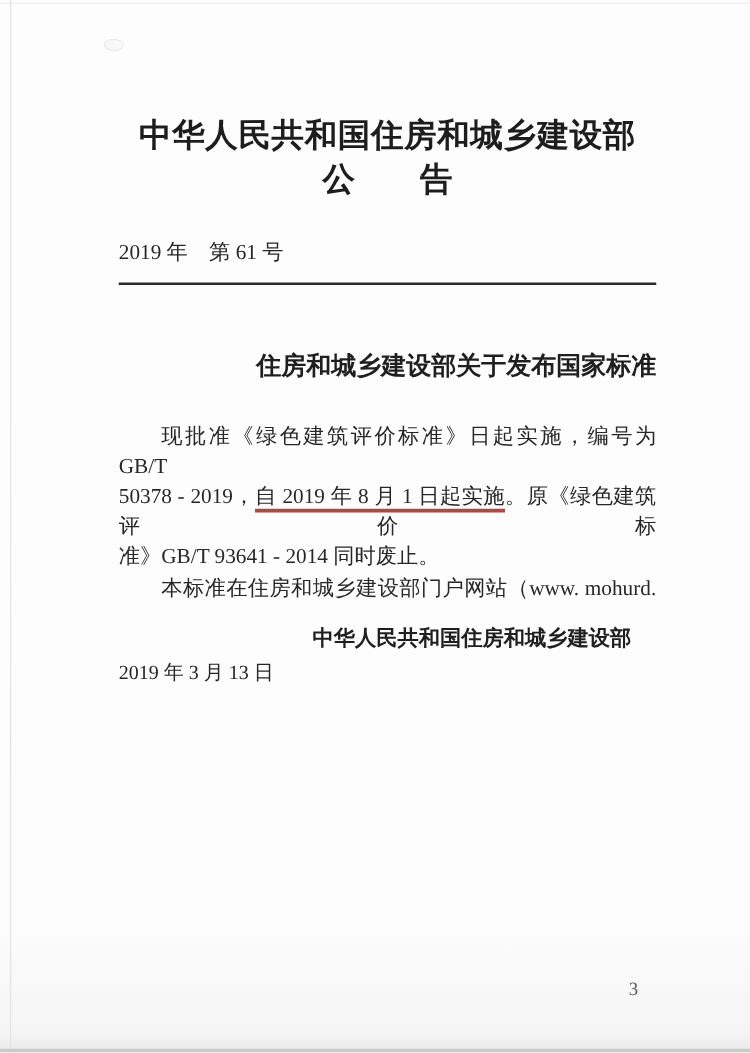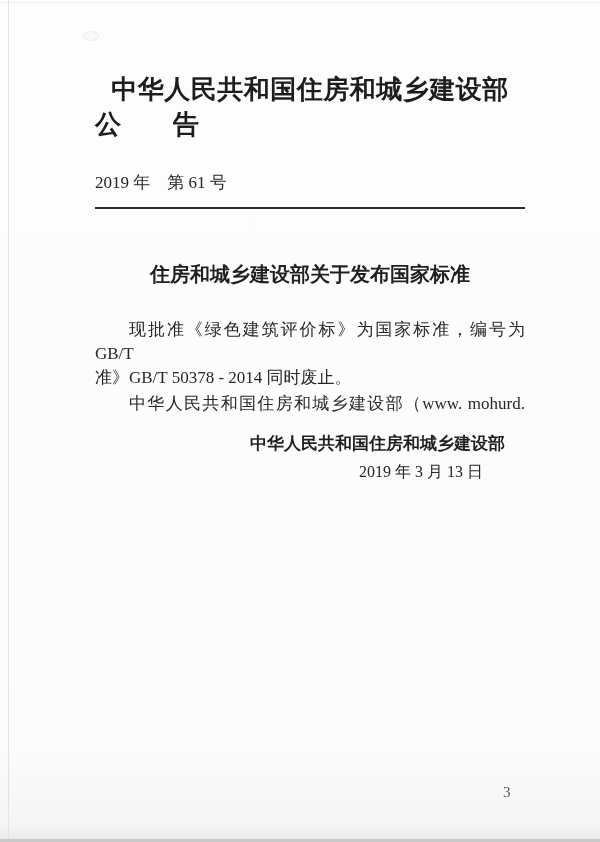--- a/index.html
+++ b/index.html
@@ -41,56 +41,57 @@
     left: 83px; top: 31px;
     width: 14px; height: 8px;
     border-radius: 50%;
     border: 1px solid #ececec;
     background: #f8f8f8;
   }
   .content {
     position: relative;
     width: 430px;
     margin-left: 95px;
-    padding-top: 75px;
+    padding-top: 94px;
   }
   .org-title {
     margin: 0;
     font-size: 26px;
     line-height: 30px;
     font-weight: bold;
     text-align: center;
     color: #1d1d1d;
     letter-spacing: 0.5px;
   }
   .doc-type {
     margin-top: 5px;
     font-size: 26px;
     line-height: 30px;
     font-weight: bold;
+    text-align: center;
     color: #1d1d1d;
   }
   .issue-no {
     margin-top: 32px;
     font-size: 17px;
     line-height: 22px;
     color: #262626;
   }
   .rule {
     margin: 13px 0 0 0;
     border: none;
     height: 2px;
     background: #2b2b2b;
   }
   .subject {
     margin-top: 50px;
     font-size: 20px;
     line-height: 31px;
     font-weight: bold;
-    text-align: center;
+    text-align: right;
     color: #1f1f1f;
   }
   .body-text {
     margin-top: 28px;
     font-size: 17px;
     line-height: 24px;
     color: #272727;
   }
   .line { min-height: 24px; }
   .just {
@@ -109,21 +110,21 @@
     line-height: 23px;
     font-weight: bold;
     text-align: right;
     padding-right: 20px;
     color: #1f1f1f;
   }
   .sig-date {
     margin-top: 6px;
     font-size: 16px;
     line-height: 21px;
-    text-align: right;
+    text-align: left;
     padding-right: 42px;
     color: #262626;
   }
   .page-number {
     position: absolute;
     left: 503px;
     top: 784px;
     font-size: 15px;
     color: #5a5a5a;
   }
@@ -143,24 +144,25 @@
 
     <div class="issue-no">2019 年　第 61 号</div>
 
     <hr class="rule">
 
     <div class="subject">
       <div>住房和城乡建设部关于发布国家标准</div>
     </div>
 
     <div class="body-text">
-      <div class="line just indent">现批准《绿色建筑评价标》为国家标准，编号为 GB/T</div>
-      <div class="line">准》GB/T 50378 - 2014 同时废止。</div>
+      <div class="line just indent">现批准《绿色建筑评价标准》日起实施，编号为 GB/T</div>
+      <div class="line just"><span>50378 - 2019，</span><span class="red-underline">自 2019 年 8 月 1 日起实施</span><span>。原《绿色建筑评价标</span></div>
+      <div class="line">准》GB/T 93641 - 2014 同时废止。</div>
 
-      <div class="line just indent para2">中华人民共和国住房和城乡建设部（www. mohurd.</div>
+      <div class="line just indent para2">本标准在住房和城乡建设部门户网站（www. mohurd.</div>
     </div>
 
     <div class="signature">中华人民共和国住房和城乡建设部</div>
 
     <div class="sig-date">2019 年 3 月 13 日</div>
   </div>
 
   <div class="page-number">3</div>
 
   <div class="edge-bottom"></div>

